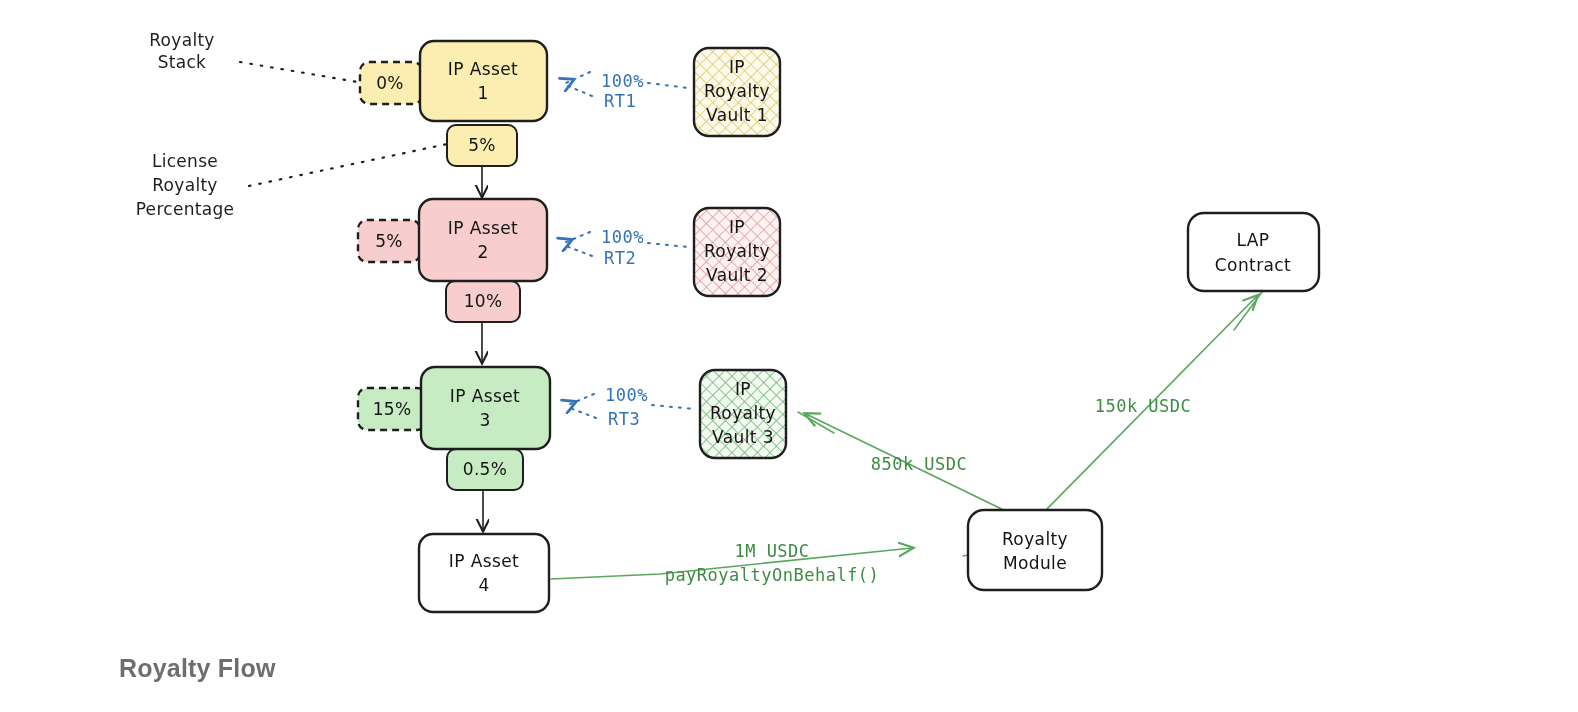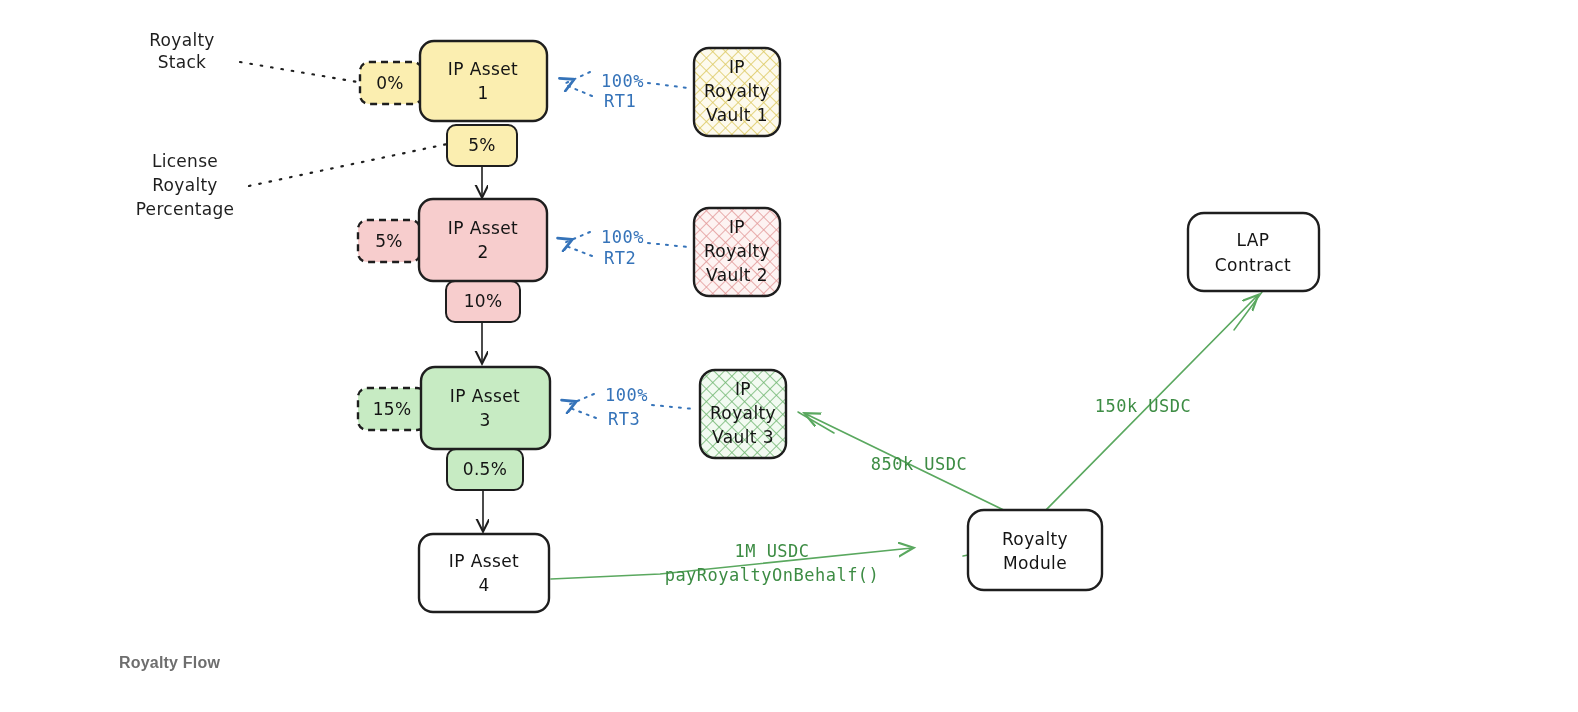--- a/index.html
+++ b/index.html
@@ -15,21 +15,21 @@
   .node-label{font-size:17px;fill:#141414;letter-spacing:.4px;}
   .annot{font-size:17px;fill:#1e1e1e;letter-spacing:.3px;}
   .pct{font-size:17px;fill:#141414;letter-spacing:.3px;}
   .mono{font-family:"DejaVu Sans Mono", monospace;}
   .blue{fill:#3573b9;font-size:17px;letter-spacing:.5px;}
   .green-t{fill:#3d8c44;font-size:17px;letter-spacing:.5px;}
 
   .title{
     position:absolute;left:119px;top:654px;
     font-family:"Liberation Sans", sans-serif;
-    font-size:16px;font-weight:bold;color:#6e6e6e;letter-spacing:.2px;
+    font-size:25px;font-weight:bold;color:#6e6e6e;letter-spacing:.2px;
   }
 </style>
 </head>
 <body>
 
 <div id="stage">
 
 <svg id="diagram" viewBox="0 0 1578 712">
   <defs>
 

